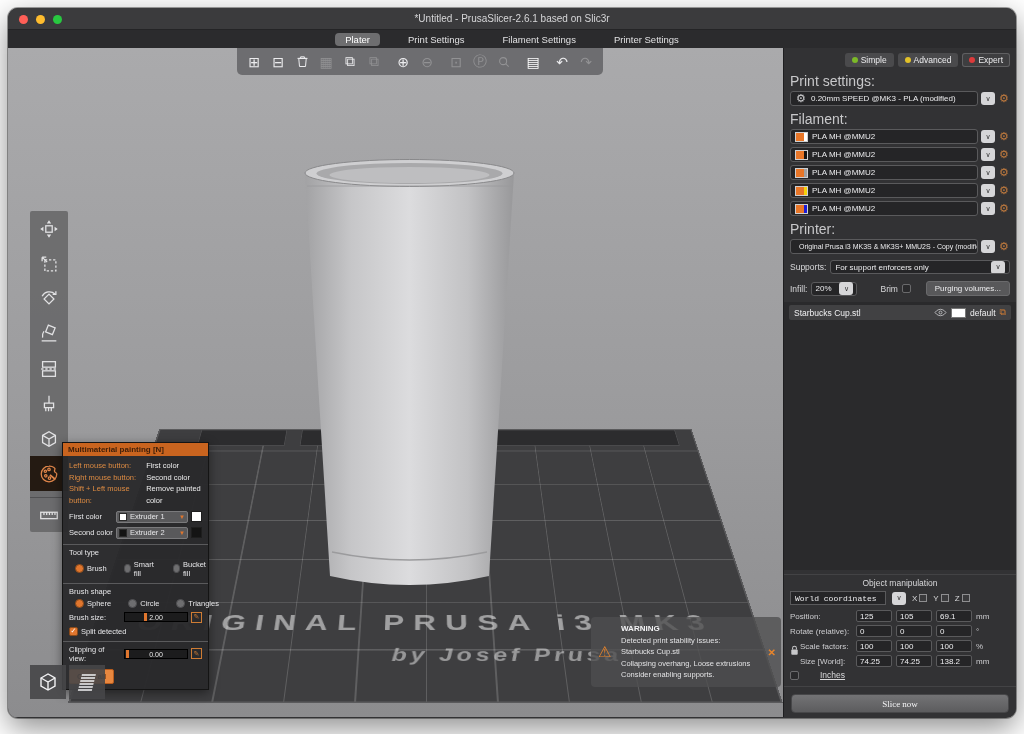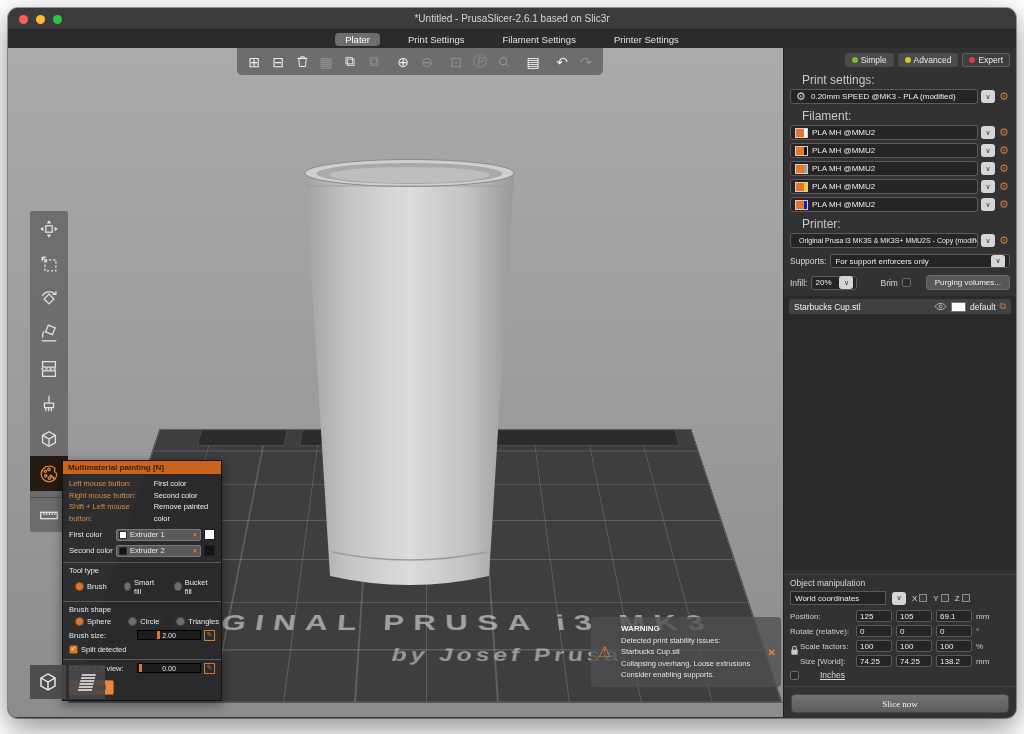--- a/index.html
+++ b/index.html
@@ -58,21 +58,21 @@
   .lbtn.active { background:#241a12; }
   .lbtn svg { stroke:#e2e2e4; fill:none; stroke-width:1.4; }
   .lbtn.active svg { stroke:#e0864a; }
 
   
   .viewbtns { position:absolute; left:22px; bottom:18px; display:flex; gap:3px; }
   .vwbtn { width:36px; height:34px; background:rgba(70,70,72,0.9); display:flex; align-items:center; justify-content:center; }
   .vwbtn svg { stroke:#f2f2f4; fill:none; stroke-width:1.4; }
 
   
-  .pd { position:absolute; left:54px; top:412px; width:160px; background:rgba(42,42,44,0.96);
+  .pd { position:absolute; left:54px; top:394px; width:147px; background:rgba(42,42,44,0.96);
     border:1px solid #141414; color:#e6e6e8; font-size:7.5px; box-shadow:0 3px 10px rgba(0,0,0,0.45); }
   .pd-title { background:#c9641f; color:#40200a; font-weight:bold; font-size:8px; padding:2px 5px; }
   .pd-body { padding:4px 6px 5px; }
   .hint-row { display:flex; line-height:1.55; }
   .hint-key { width:58%; color:#dd8b42; }
   .hint-val { flex:1; color:#ececec; }
   .pd-row { display:flex; align-items:center; margin-top:4px; gap:3px; }
   .pd-label { width:44px; }
   .pd-combo { flex:1; height:12px; background:#59595b; border:1px solid #7a7a7c; border-radius:2px;
     display:flex; align-items:center; gap:3px; padding:0 2px; }
@@ -103,21 +103,21 @@
   .notif-title { font-weight:bold; font-size:8px; color:#f2f2f4; }
 
   
   .rp { width:233px; background:#323234; border-left:1px solid #1e1e20; display:flex; flex-direction:column;
     padding:5px 6px 4px; font-size:8.5px; color:#d8d8da; }
   .modes { display:flex; justify-content:flex-end; gap:4px; margin-bottom:4px; }
   .mode { display:flex; align-items:center; gap:3px; background:#4a4a4c; border-radius:3px; padding:2px 7px;
     font-size:8.5px; color:#ececee; }
   .mode.active { background:#3e3e40; box-shadow:inset 0 0 0 1px #606062; }
   .dot { width:6px; height:6px; border-radius:50%; }
-  .sec-label { font-size:12px; color:#c8c8ca; margin:2px 12px 2px; }
+  .sec-label { font-size:14px; color:#c8c8ca; margin:2px 0 2px; }
   .combo-row { display:flex; align-items:center; gap:3px; margin-bottom:3px; }
   .combo { flex:1; height:15px; background:#252527; border:1px solid #5a5a5c; border-radius:3px;
     display:flex; align-items:center; gap:4px; padding:0 4px; color:#ececee; overflow:hidden; white-space:nowrap; }
   .combo .ctext { font-size:8px; }
   .combo .small { font-size:7px; }
   .vbtn { width:14px; height:13px; background:#d6d6d8; border-radius:3px; color:#333;
     display:flex; align-items:center; justify-content:center; font-size:7px; flex:none; }
   .cog { font-size:11px; color:#c07a3e; width:12px; text-align:center; flex:none; }
   .cog.gray { color:#cfcfd1; }
   .fil-sw { width:13px; height:10px; display:flex; border:1px solid #cfcfd1; flex:none; }
@@ -134,26 +134,26 @@
   .tbl-head { display:flex; padding:4px 8px 3px; color:#c2c2c4; font-size:8px; border-bottom:1px solid #363638; }
   .tbl-head .c1 { flex:1; } .tbl-head .c2 { width:58px; } .tbl-head .c3 { width:14px; text-align:right; }
   .tbl-row { display:flex; align-items:center; background:#414143; border-radius:2px; margin:3px 5px;
     padding:2px 5px; gap:4px; color:#f0f0f2; }
   .tbl-row .nm { flex:1; font-size:8.5px; }
   .eye svg { display:block; stroke:#d2d2d4; fill:none; stroke-width:1.2; }
   .ext-sw { width:15px; height:10px; background:#ffffff; border:1px solid #777; }
   .copy-ic { color:#cf7c34; font-size:9px; }
 
   .sep { border-top:1px solid #434345; margin:4px -6px 3px; }
-  .sec-title { font-size:8.5px; color:#d8d8da; margin-bottom:3px; }
+  .sec-title { font-size:8.5px; color:#d8d8da; margin-bottom:3px;text-align:center; }
 
   .manip { position:relative; }
   .coords-row { display:flex; align-items:center; gap:6px; margin-bottom:5px; }
   .coords-combo { width:96px; height:14px; background:#252527; border:1px solid #5a5a5c; border-radius:0;
-    display:flex; align-items:center; padding:0 4px; font-size:8px; color:#ececee; }
+    display:flex; align-items:center; padding:0 4px; font-size:8px; color:#ececee;font-family:Liberation Mono, monospace; }
   .axis { display:flex; align-items:center; gap:2px; font-size:8px; color:#d8d8da; }
   .axis .box { width:8px; height:8px; background:#3a3a3c; border:1px solid #8e8e90; }
   .mrow { display:flex; align-items:center; gap:4px; margin-bottom:3px; }
   .mlabel { width:62px; font-size:8px; color:#cccccf; }
   .mlabel.ind { padding-left:10px; }
   .mfield { width:36px; height:12px; background:#252527; border:1px solid #5a5a5c; border-radius:2px;
     font-size:8px; color:#eeeef0; padding:0 3px; line-height:11px; }
   .munit { width:16px; font-size:8px; color:#cccccf; }
   .lock { position:absolute; left:0; top:67px; }
   .inches-row { display:flex; align-items:center; gap:21px; margin:1px 0 2px;text-decoration:underline; }

